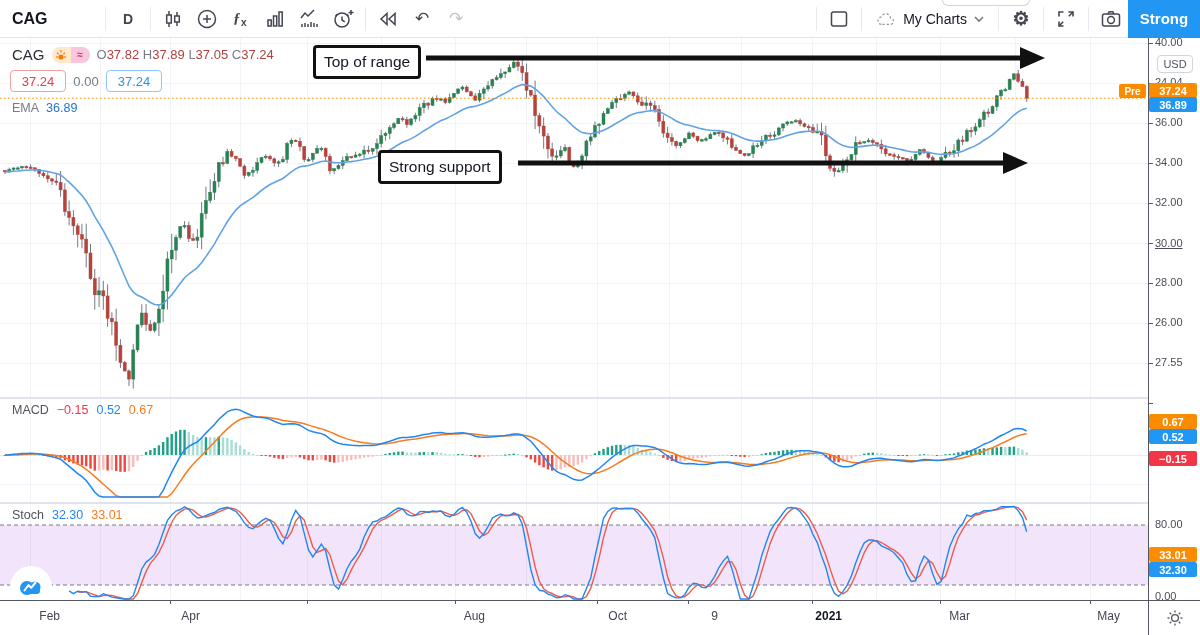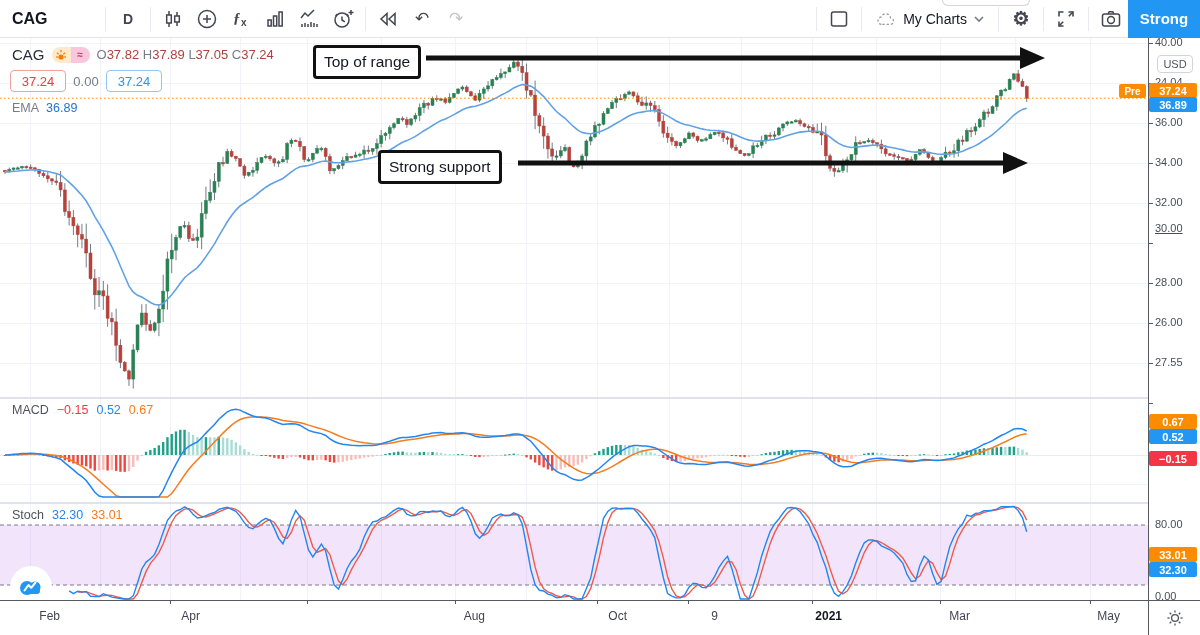--- a/index.html
+++ b/index.html
@@ -971,21 +971,21 @@
       <div class="ax-label" style="top: -2px;">40.00</div>
       <div class="ax-tick" style="top: 5px;"></div>
       <div class="ax-label" style="top: 38px;">24.04</div>
       <div class="ax-tick" style="top: 45px;"></div>
       <div class="ax-label" style="top: 78px;">36.00</div>
       <div class="ax-tick" style="top: 85px;"></div>
       <div class="ax-label" style="top: 118px;">34.00</div>
       <div class="ax-tick" style="top: 125px;"></div>
       <div class="ax-label" style="top: 158px;">32.00</div>
       <div class="ax-tick" style="top: 165px;"></div>
-      <div class="ax-label" style="top: 184px; text-decoration: underline;">30.00</div>
+      <div class="ax-label" style="top: 199px; text-decoration: underline;">30.00</div>
       <div class="ax-tick" style="top: 205px;"></div>
       <div class="ax-label" style="top: 238px;">28.00</div>
       <div class="ax-tick" style="top: 245px;"></div>
       <div class="ax-label" style="top: 278px;">26.00</div>
       <div class="ax-tick" style="top: 285px;"></div>
       <div class="ax-label" style="top: 318px;">27.55</div>
       <div class="ax-tick" style="top: 325px;"></div>
       <div class="ax-label" style="top: 358px; margin-top: 16px;">22.00</div>
       <div class="ax-tick" style="top: 365px;"></div>
       <div class="ax-label" style="top: 480px;">80.00</div>

